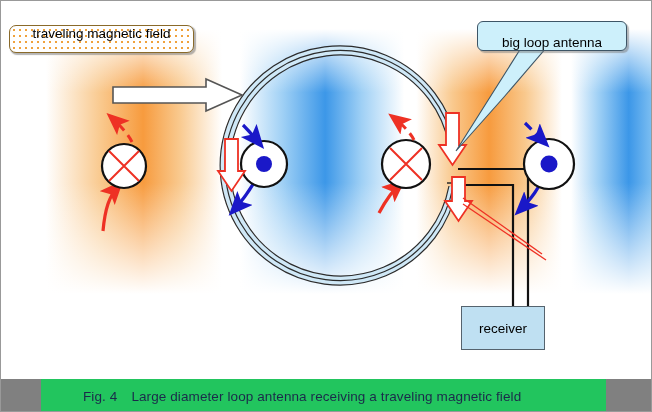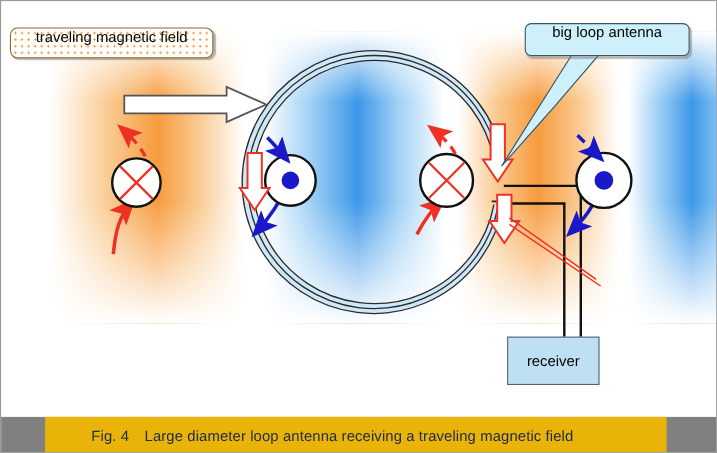--- a/index.html
+++ b/index.html
@@ -3,21 +3,21 @@
 <meta charset="utf-8">
 <style>
   html,body{margin:0;padding:0;background:#fff;}
   body{font-family:"Liberation Sans",sans-serif;}
   #page{position:relative;width:652px;height:412px;overflow:hidden;background:#ffffff;
         border:1px solid #999;box-sizing:border-box;}
 
   
   #gray-band{position:absolute;left:0;top:378px;width:652px;height:34px;background:#808080;}
   #caption-bar{position:absolute;left:40px;top:378px;width:565px;height:34px;
-               background:#eab308;display:flex;align-items:center;}
+               background:#22c55e;display:flex;align-items:center;}
   #caption-text{padding-left:42px;font-size:13.5px;color:#1b2a4a;letter-spacing:.1px;white-space:nowrap;}
   #caption-fig{margin-right:14px;}
   
   #bands2{position:absolute;left:45px;top:28px;width:607px;height:265px;
     background-image:
       linear-gradient(to bottom, #ffffff 0%, rgba(255,255,255,0) 24%, rgba(255,255,255,0) 58%, #ffffff 100%),
       linear-gradient(to right,
         #ffffff 0%,
         #f9c98e 9%,
         #f79b3e 16%,
@@ -47,21 +47,21 @@
      background-image:radial-gradient(#f0a23c 1.1px, rgba(0,0,0,0) 1.2px);
      background-size:6px 6px;background-position:1px 1px;
      display:flex;align-items:flex-start;justify-content:center;
      box-shadow:1.5px 1.5px 1px rgba(120,120,120,.55);}
   #tmf-text{font-size:13.5px;color:#000;font-weight:500;}
 
   #dot-label{left:70px;top:62px;font-size:13.5px;}
 
   #bla-box{position:absolute;left:476px;top:20px;width:148px;height:28px;
      border:1.2px solid #3d5566;border-radius:6px;background:#cdf0fb;
-     display:flex;align-items:flex-start;justify-content:center;
+     display:flex;align-items:flex-end;justify-content:center;
      box-shadow:2px 2px 1px rgba(120,120,120,.5);z-index:6;}
   #bla-text{font-size:13.5px;color:#000;}
 
   #cur-box{position:absolute;left:538px;top:245px;width:76px;height:26px;
      border:1.4px solid #e8453c;border-radius:6px;background:#ffffff;
      display:flex;align-items:center;justify-content:center;
      box-shadow:1.5px 1.5px 1px rgba(140,140,140,.5);z-index:7;}
   #cur-text{font-size:13.5px;color:#000;}
 
   #rcv-box{position:absolute;left:460px;top:305px;width:82px;height:42px;

